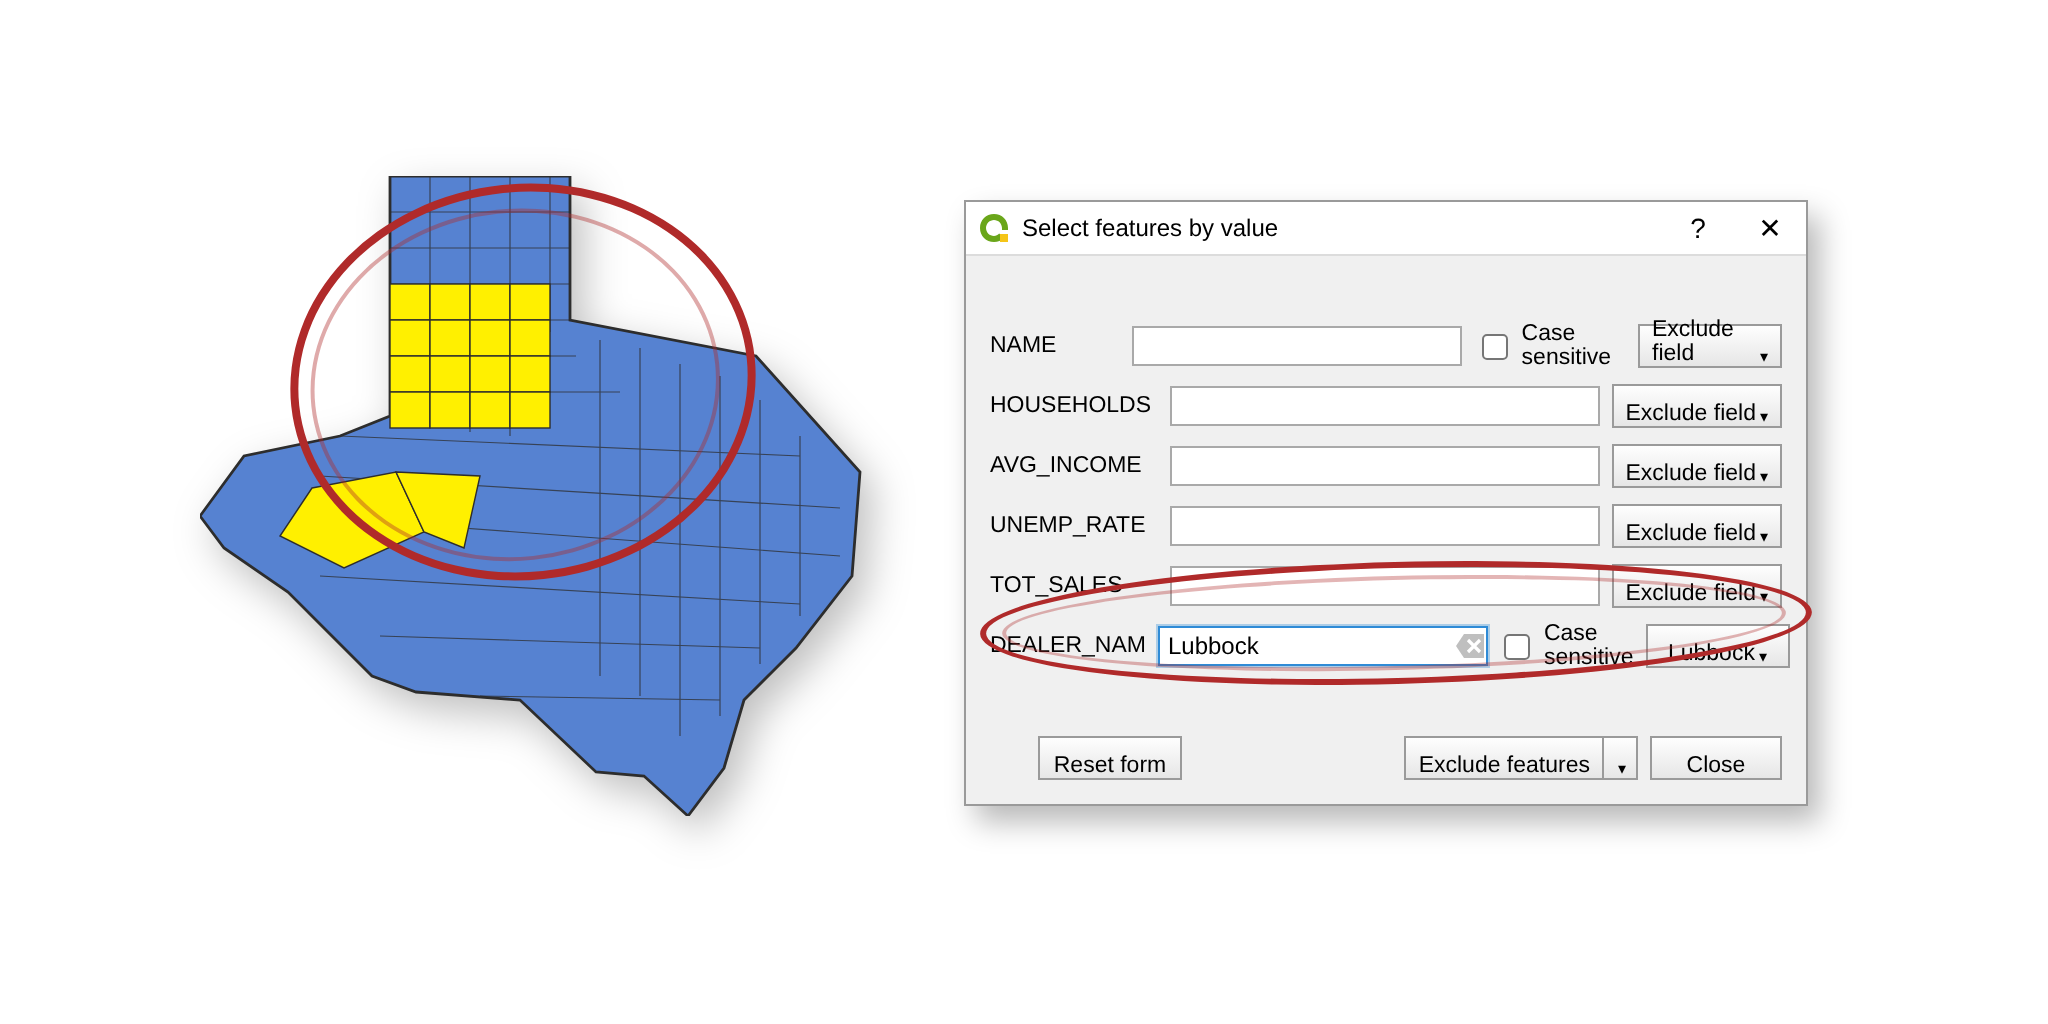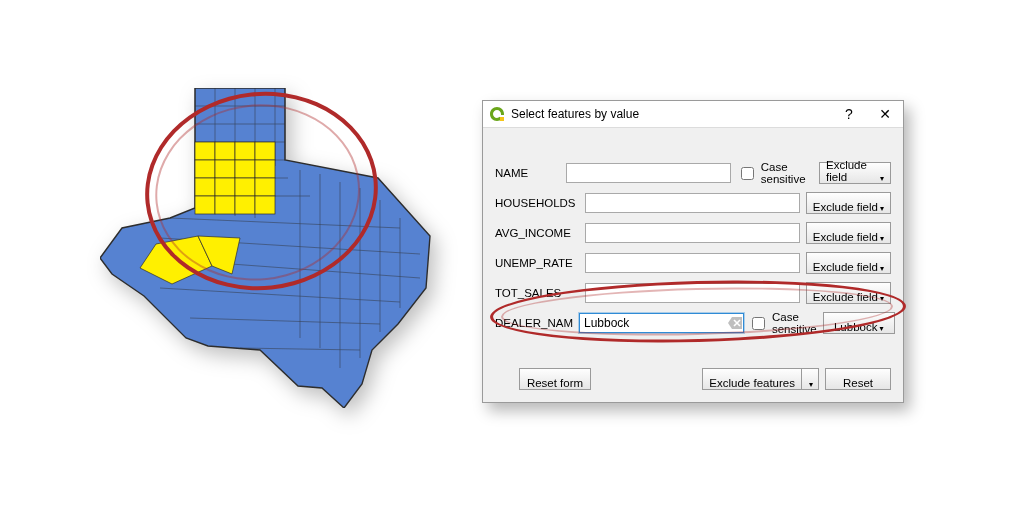--- a/index.html
+++ b/index.html
@@ -317,20 +317,20 @@
 
       <div class="footer">
         <div class="fbtn">Reset form</div>
         <div class="spacer"></div>
         <div class="split">
           <div class="fbtn main">Exclude features</div>
           <div class="fbtn drop">
               <span class="caret">▾</span>
             </div>
         </div>
-        <div class="fbtn" style="min-width:66px">Reset</div>
+        <div class="fbtn" style="min-width:66px">Close</div>
       </div>
     </div>
   </div>
 
   <div class="dealer-ellipse"></div>
 
 </div>
 
 </body></html>

